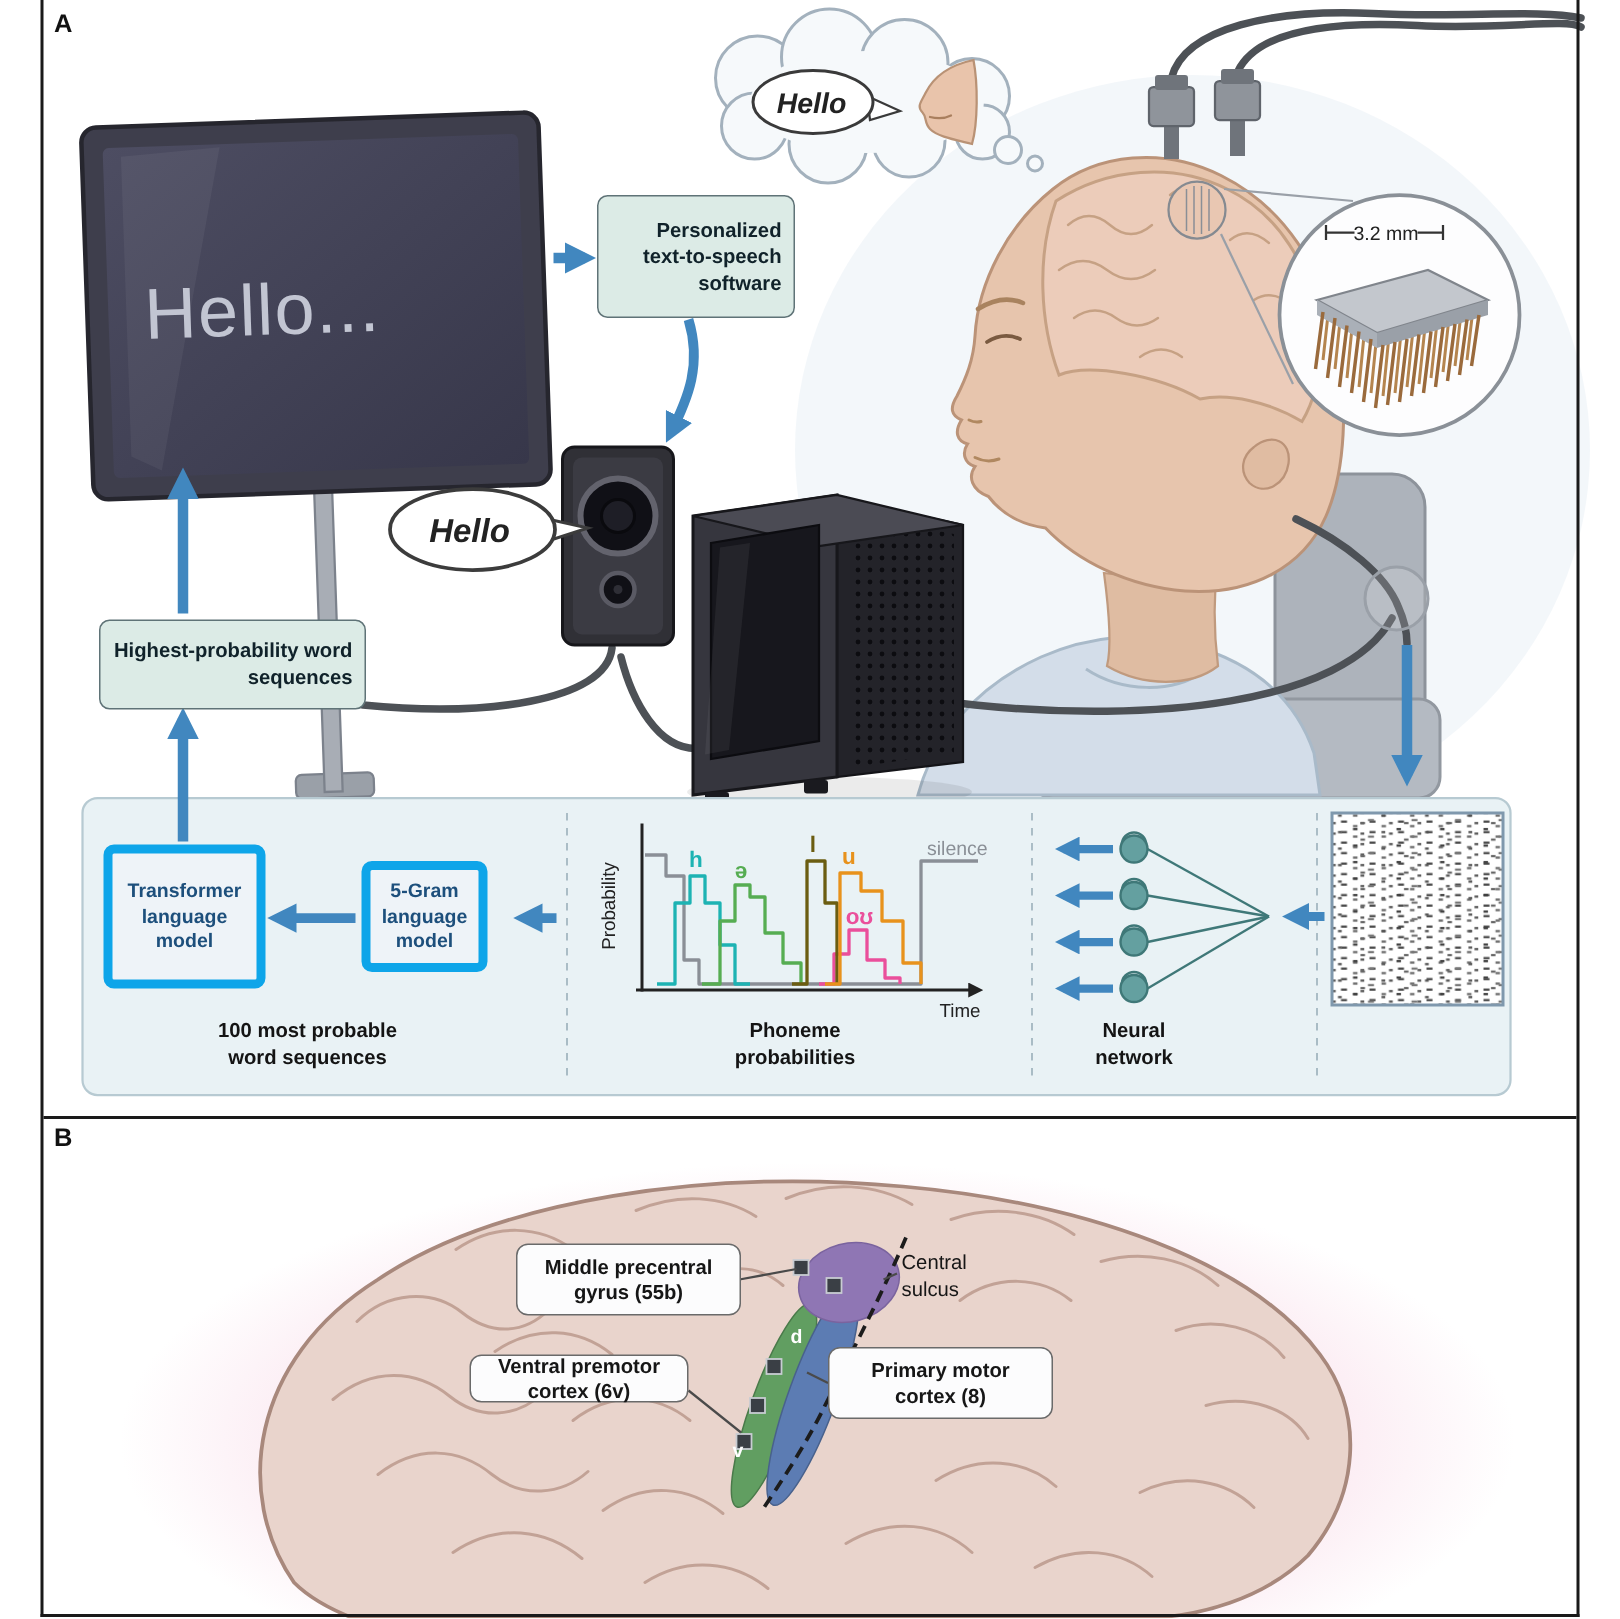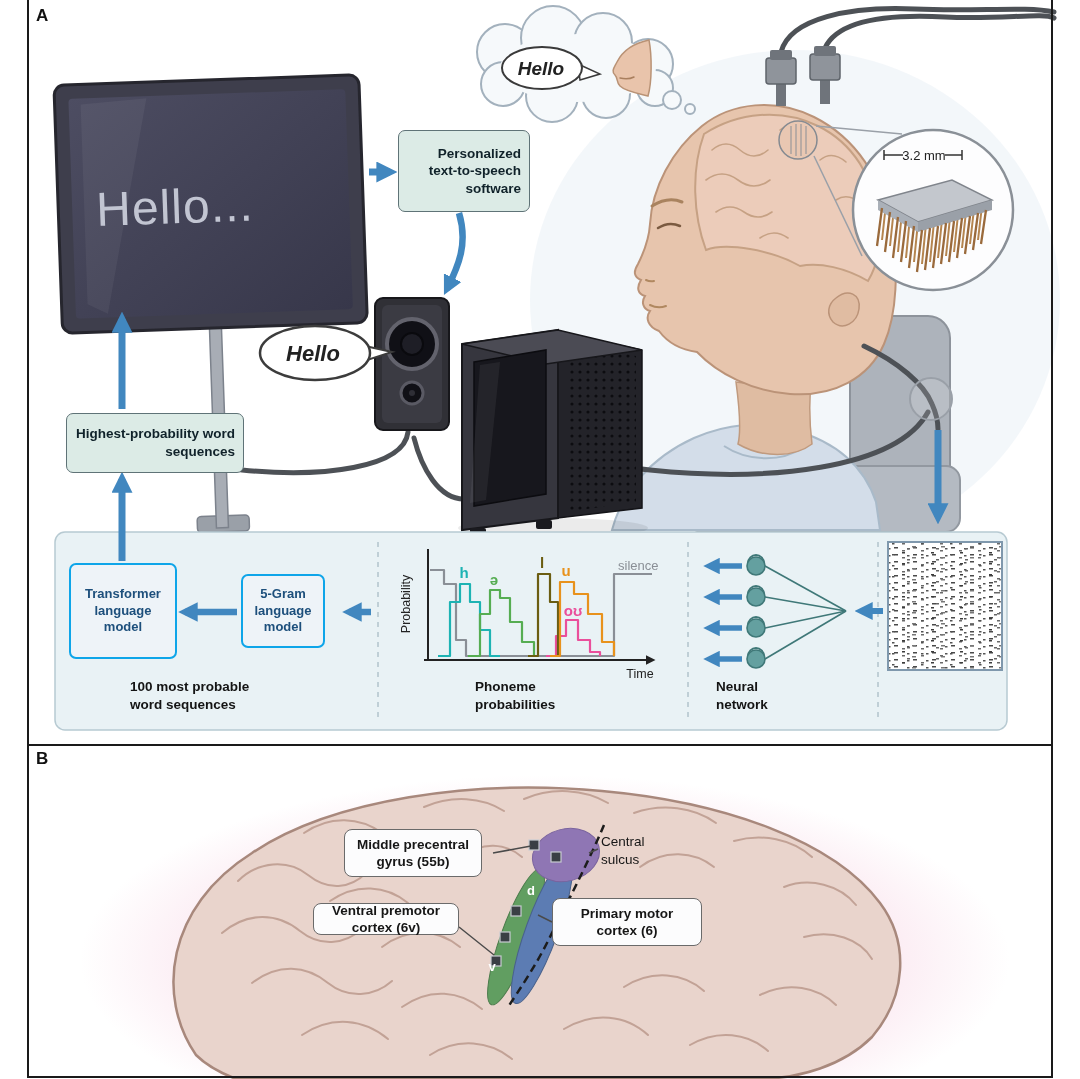--- a/index.html
+++ b/index.html
@@ -6,24 +6,24 @@
   #fig{position:relative;width:1080px;height:1079px;background:#fff;overflow:hidden;
        font-family:"Liberation Sans","DejaVu Sans",sans-serif;}
   .abs{position:absolute;}
   #frame{left:27px;top:0;width:1026px;height:1078px;border-left:2px solid #1a1a1a;
          border-right:2px solid #1a1a1a;border-bottom:2px solid #1a1a1a;box-sizing:border-box;}
   #divider{left:29px;top:744px;width:1022px;height:2px;background:#1a1a1a;}
   .panel-letter{font-weight:bold;font-size:17px;color:#111;}
   .mintbox{background:#dcebe6;border:1.6px solid #5f7377;border-radius:7px;display:flex;
            align-items:center;justify-content:center;text-align:right;font-weight:bold;
            font-size:13.5px;color:#10222a;line-height:1.3;padding:4px 8px;box-sizing:border-box;}
-  .modelbox{background:#eef3f8;border:2px solid #0ea5e9;border-radius:7px;color:#1d4f7c;
+  .modelbox{background:#eef3f8;border:6px solid #0ea5e9;border-radius:7px;color:#1d4f7c;
             font-weight:bold;font-size:13px;display:flex;align-items:center;justify-content:center;
             text-align:center;line-height:1.3;padding:4px;box-sizing:border-box;}
-  .caption{font-weight:bold;font-size:13.5px;color:#141414;line-height:1.3;}
+  .caption{font-weight:bold;font-size:13.5px;color:#141414;text-align:center;line-height:1.3;}
   .blabel{background:#fcfcfd;border:1.5px solid #6a6a6a;border-radius:8px;font-weight:bold;
           font-size:13.5px;color:#161616;display:flex;align-items:center;justify-content:center;
           text-align:center;line-height:1.28;padding:4px 6px;box-sizing:border-box;}
   .plainlabel{font-weight:normal;font-size:13.5px;color:#161616;line-height:1.3;}
   svg{display:block;}
 </style>
 </head>
 <body>
 
 <div id="fig">
@@ -342,23 +342,23 @@
       <g stroke="#4a4a4a" stroke-width="1.5">
         <line x1="493" y1="108" x2="531" y2="101"></line>
         <line x1="598" y1="104" x2="589" y2="108"></line>
         <line x1="459" y1="182" x2="494" y2="210"></line>
         <line x1="552" y1="177" x2="538" y2="170"></line>
       </g>
     </svg>
 
     <div class="abs panel-letter" style="left:36px;top:4px">B</div>
 
-    <div class="abs blabel" style="left:344px;top:84px;width:138px;height:48px">Middle precentral gyrus (55b)</div>
+    <div class="abs blabel" style="left:344px;top:84px;width:150px;height:48px">Middle precentral gyrus (55b)</div>
 
     <div class="abs plainlabel" style="left:601px;top:88px;width:66px">Central sulcus</div>
 
     <div class="abs blabel" style="left:313px;top:158px;width:146px;height:32px">Ventral premotor cortex (6v)</div>
 
-    <div class="abs blabel" style="left:552px;top:153px;width:150px;height:48px">Primary motor cortex (6)</div>
+    <div class="abs blabel" style="left:552px;top:153px;width:150px;height:48px">Primary motor cortex (8)</div>
   </div>
 
   <div id="frame" class="abs"></div>
 </div>
 
 </body></html>

